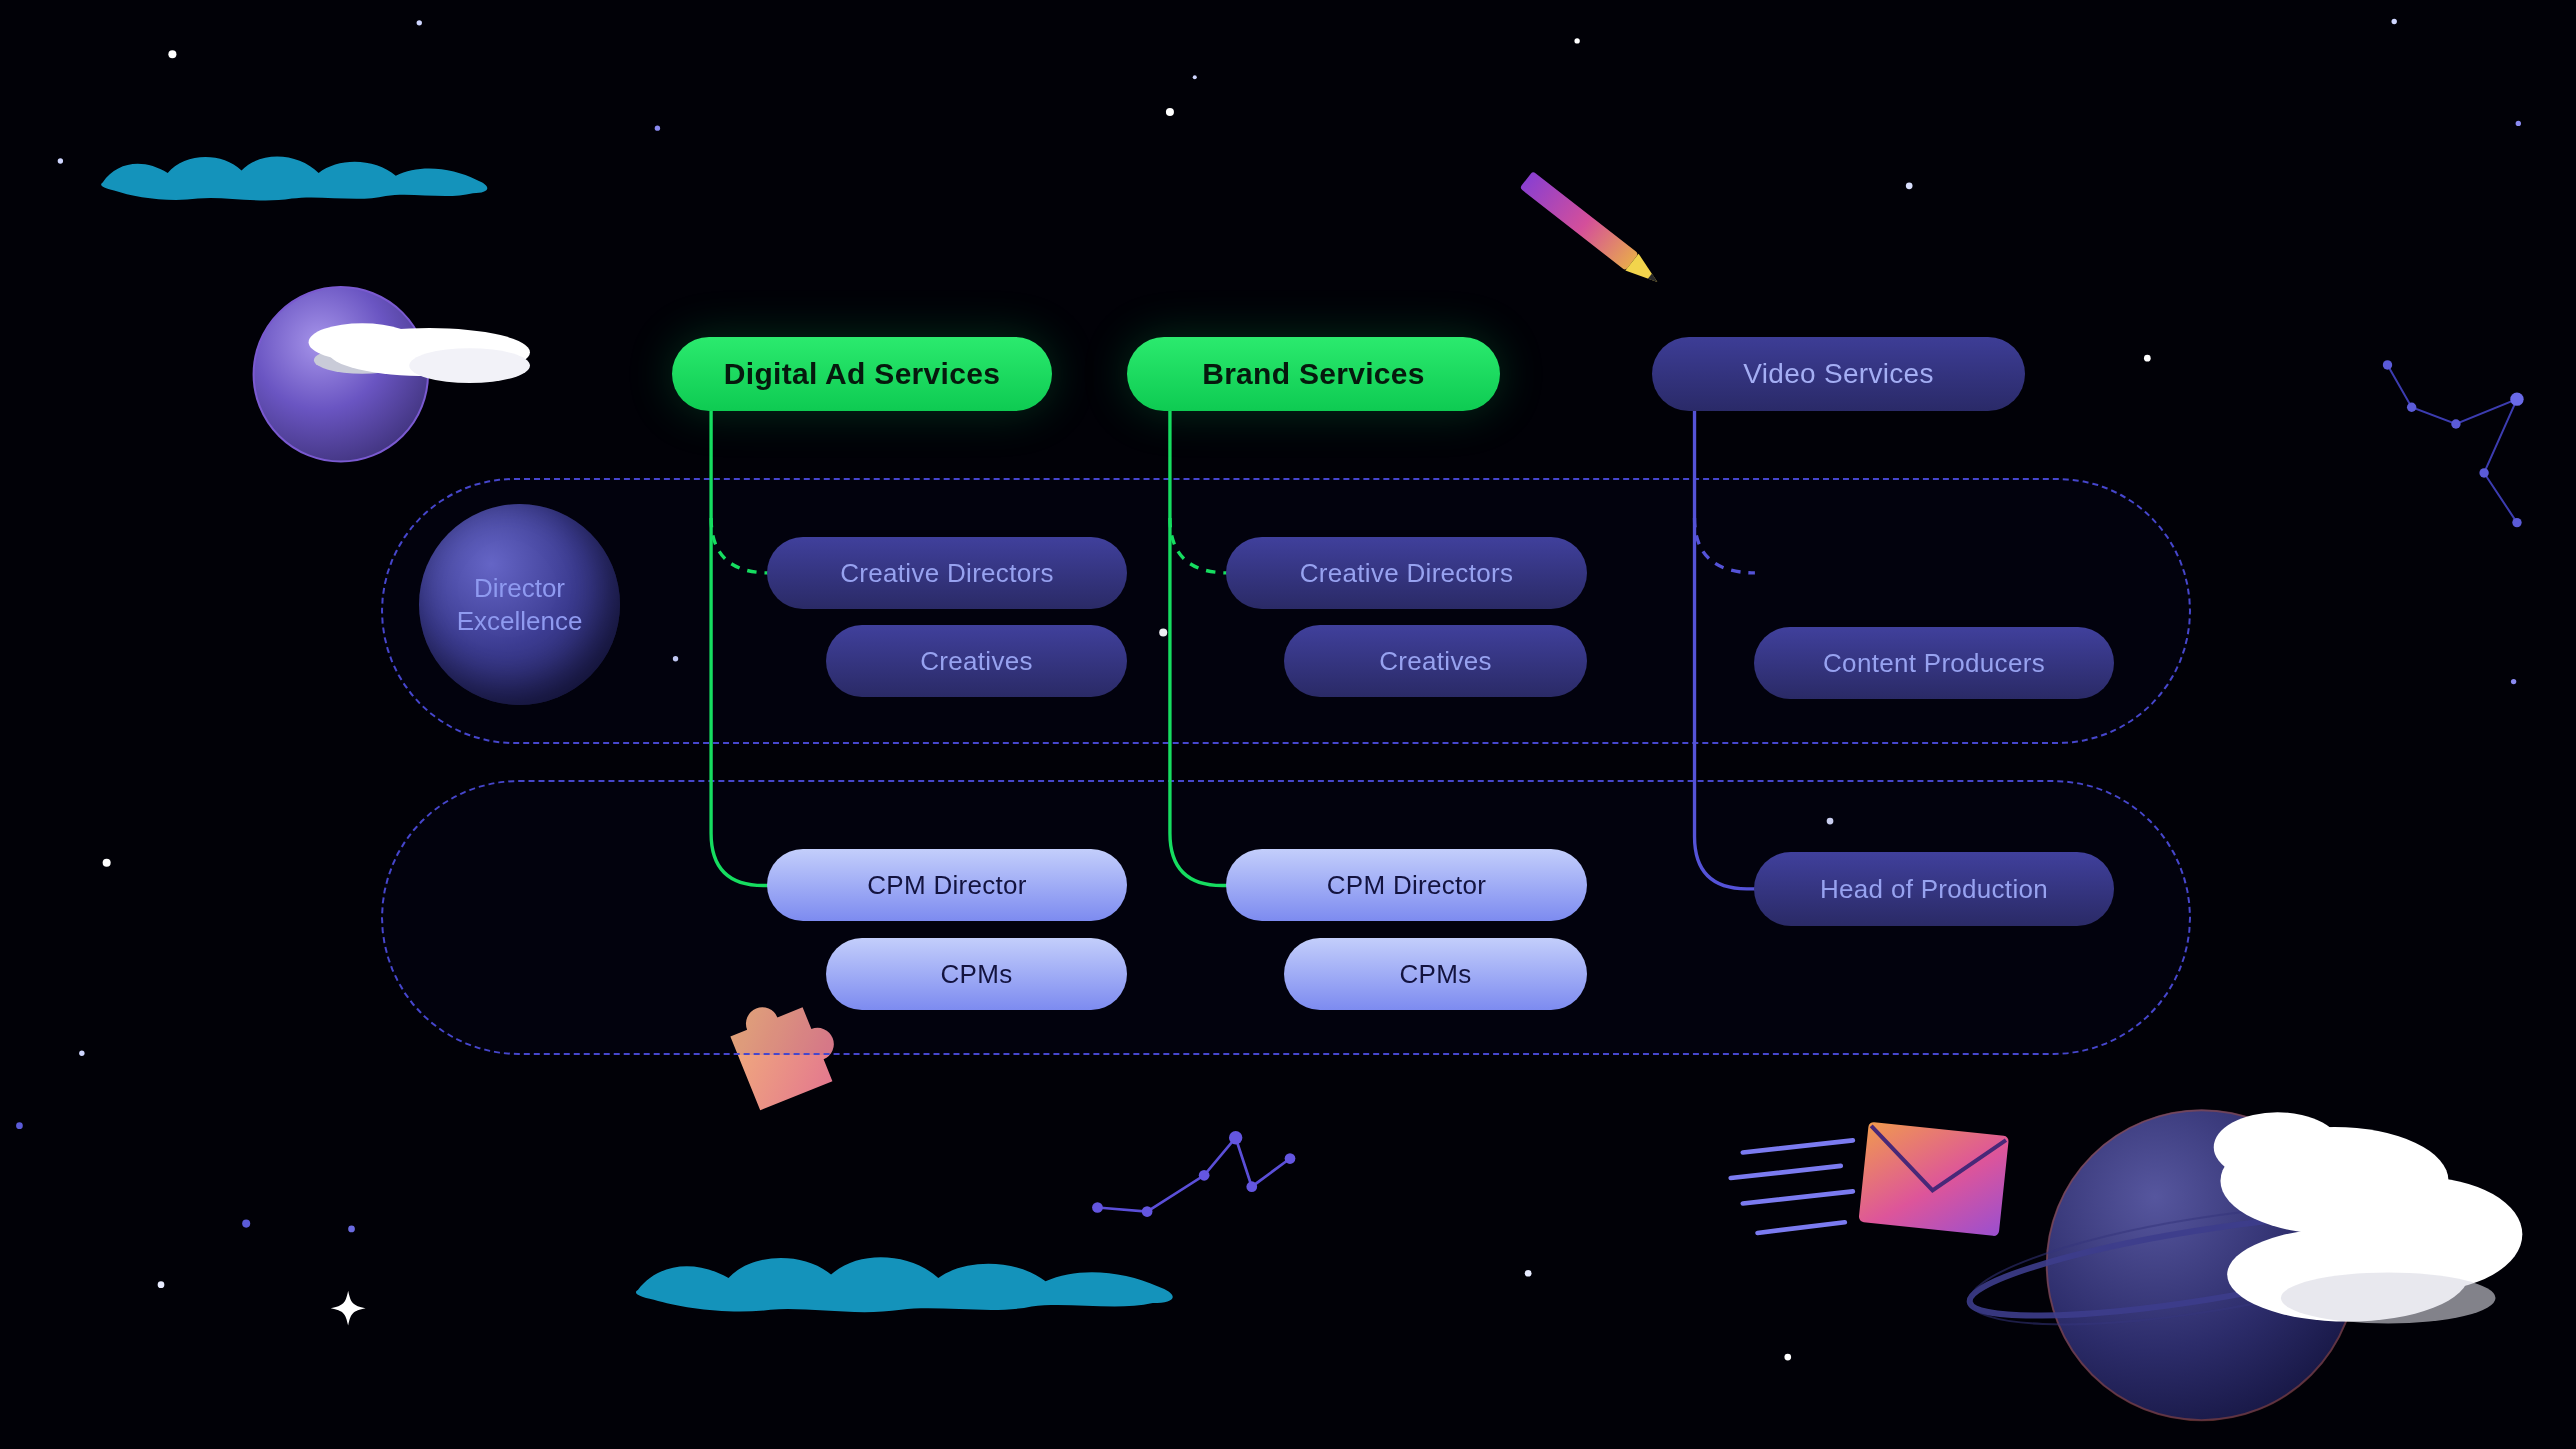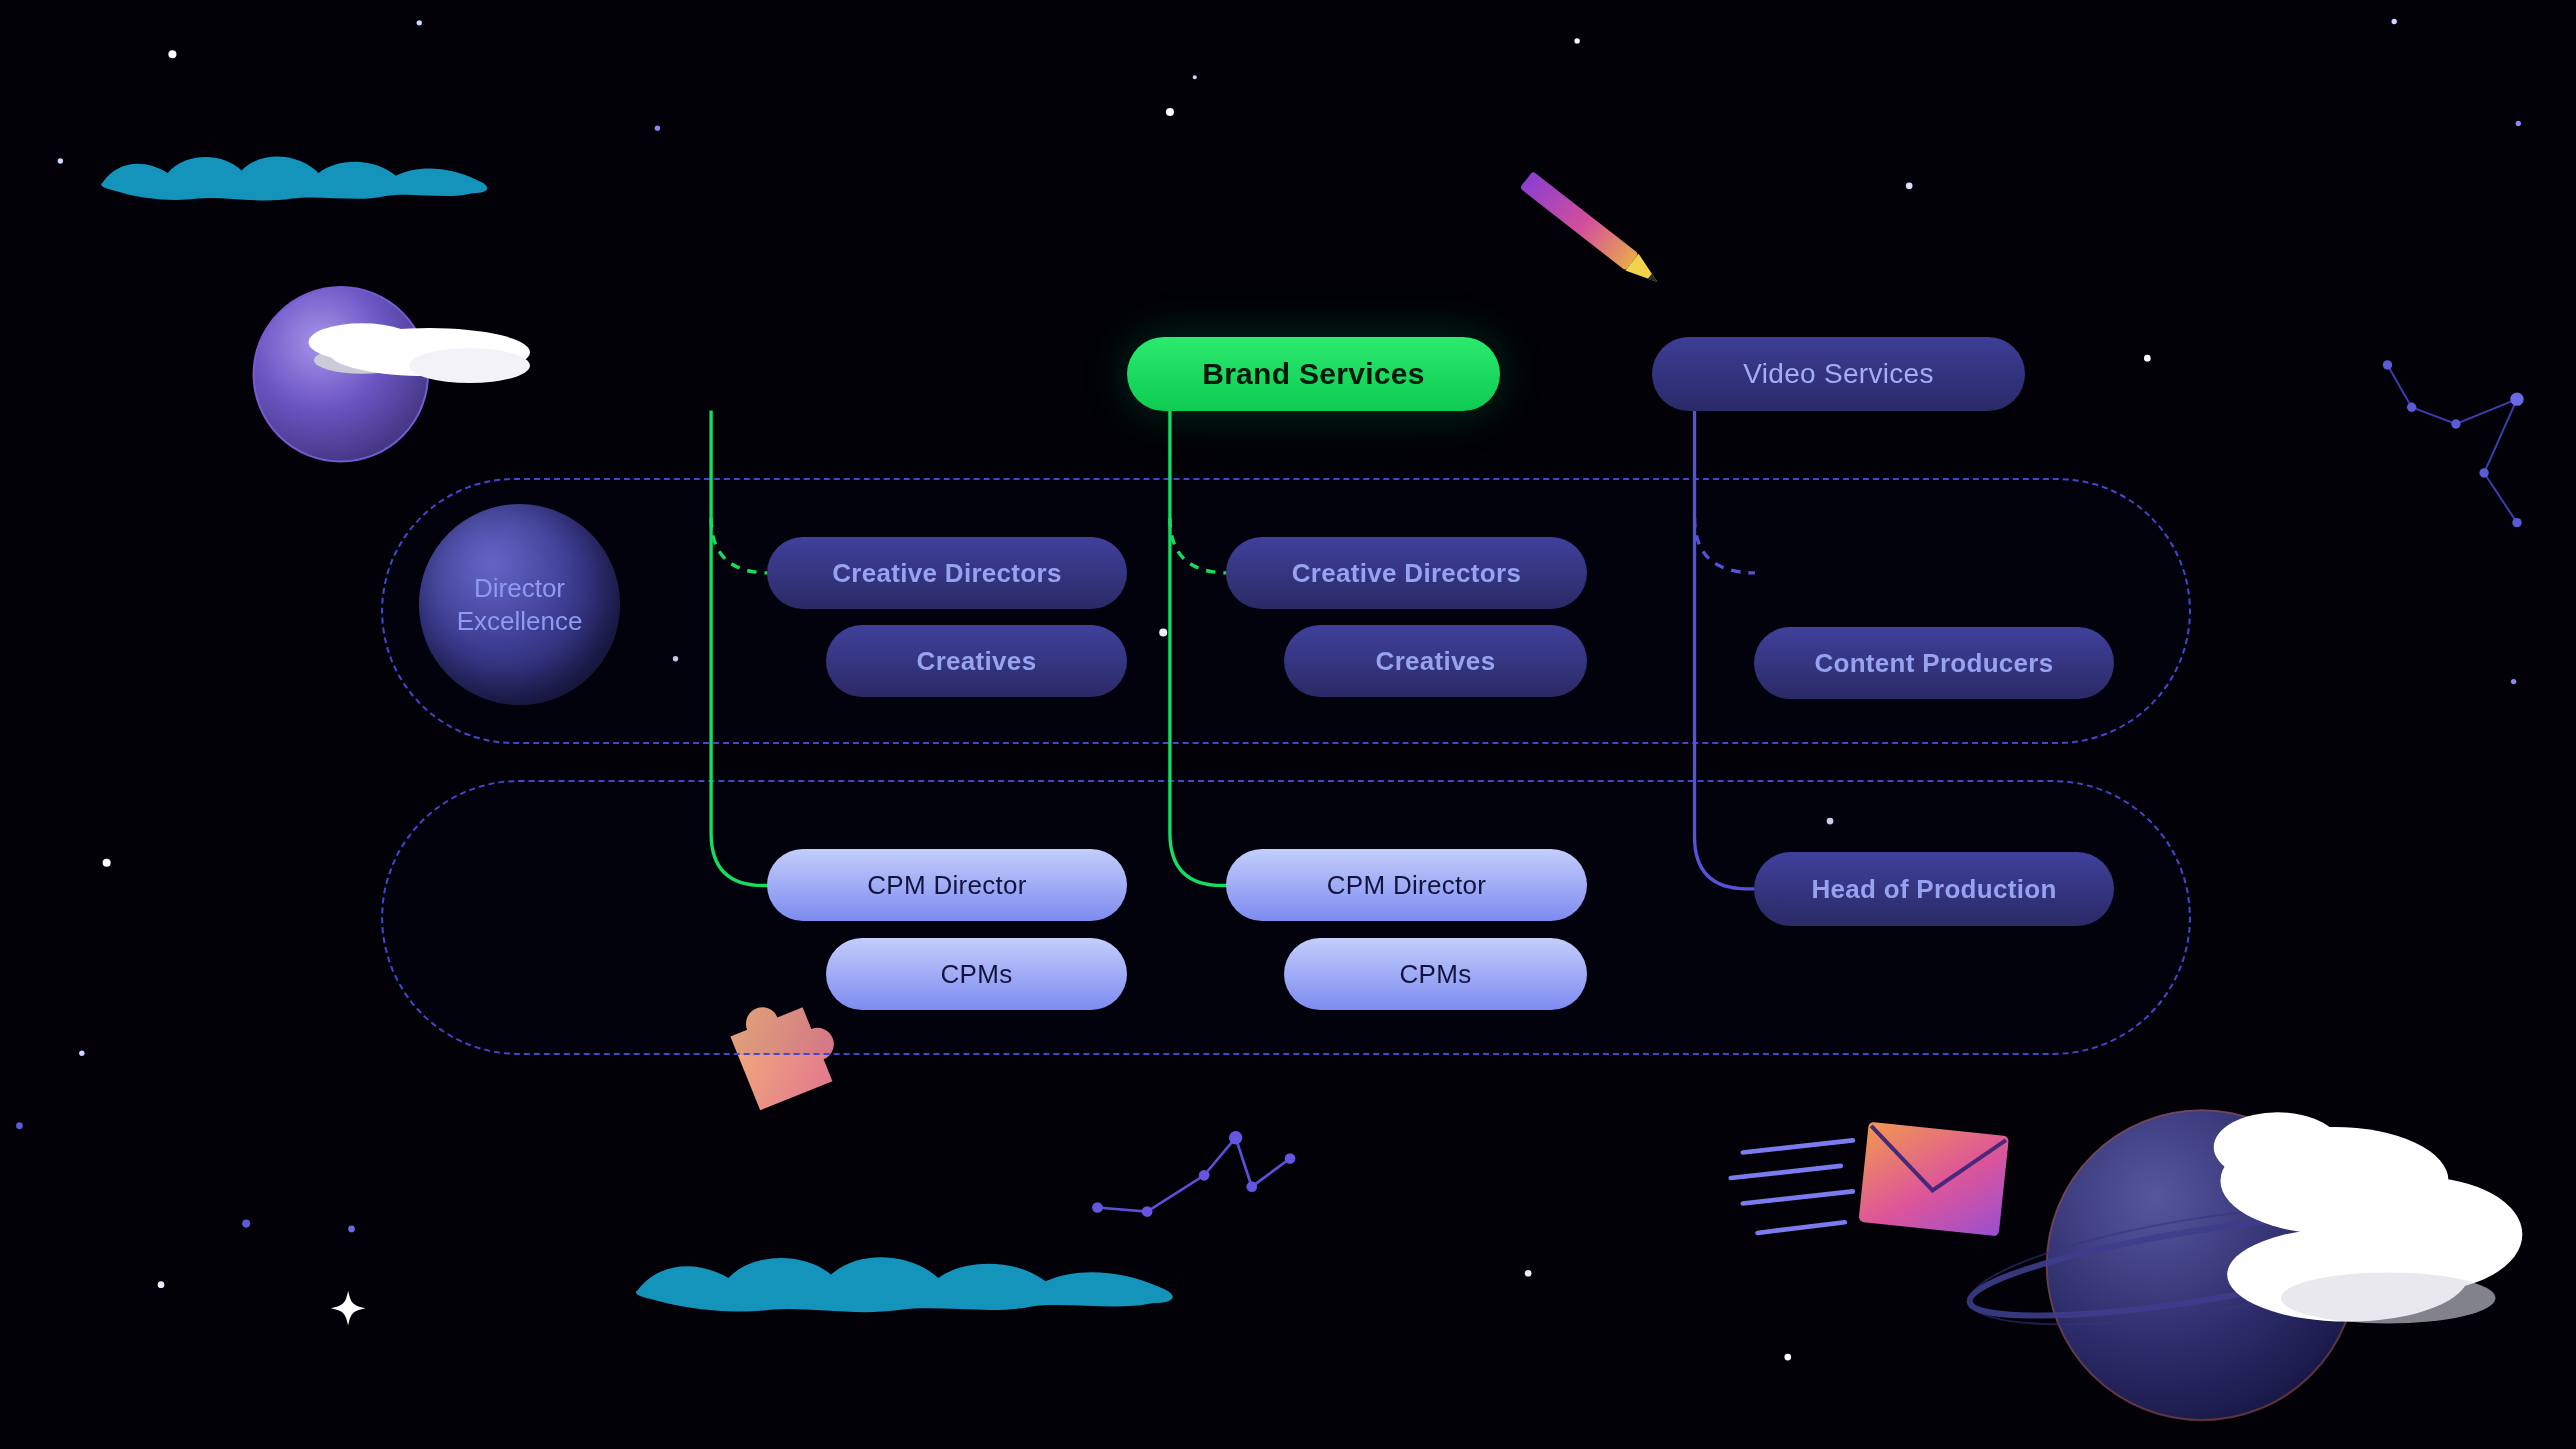--- a/index.html
+++ b/index.html
@@ -16,21 +16,21 @@
     background:linear-gradient(180deg,#2bea6e 0%,#0ecb52 100%);
     color:#06190d;font-weight:700;font-size:30px;
     box-shadow:0 0 47px rgba(20,220,100,.22);
   }
   .pill-video{
     background:linear-gradient(180deg,#3d3d96 0%,#2a2a68 100%);
     color:#a4aef4;font-weight:500;font-size:28px;
   }
   .pill-dark{
     background:linear-gradient(180deg,#40409c 0%,#2a2a66 100%);
-    color:#97a2f0;font-weight:700;font-size:26px;text-align:center;
+    color:#97a2f0;font-weight:400;font-size:26px;text-align:center;
   }
   .pill-light{
     background:linear-gradient(180deg,#c3cefb 0%,#7d8bf0 100%);
     color:#13133f;font-weight:400;font-size:26px;
   }
   .lane{
     position:absolute;border:2px dashed #4646cc;border-radius:148px;
     background:rgba(28,28,90,.08);
   }
   .sphere{
@@ -203,20 +203,21 @@
     <g stroke="#5553d8" stroke-width="5" fill="none">
       <path d="M2526 612 L2526 1247 Q2526 1325 2604 1325 L2616 1325"></path>
       <path d="M2526 772 Q2526 854 2616 854" stroke-dasharray="14 12"></path>
     </g>
   </svg>
 
   <div class="sphere" style="left:419px;top:504px">
     <span>Director Excellence</span>
   </div>
 
+  <div class="pill pill-green" style="left:672px;top:337px;width:380px;height:74px">Digital Ad Services</div>
   <div class="pill pill-green" style="left:1127px;top:337px;width:373px;height:74px">Brand Services</div>
   <div class="pill pill-video" style="left:1652px;top:337px;width:373px;height:74px">Video Services</div>
 
   <div class="pill pill-dark" style="left:767px;top:537px;width:360px;height:72px">Creative Directors</div>
   <div class="pill pill-dark" style="left:826px;top:625px;width:301px;height:72px">Creatives</div>
 
   <div class="pill pill-dark" style="left:1226px;top:537px;width:361px;height:72px">Creative Directors</div>
   <div class="pill pill-dark" style="left:1284px;top:625px;width:303px;height:72px">Creatives</div>
 
   <div class="pill pill-dark" style="left:1754px;top:627px;width:360px;height:72px">Content Producers</div>

